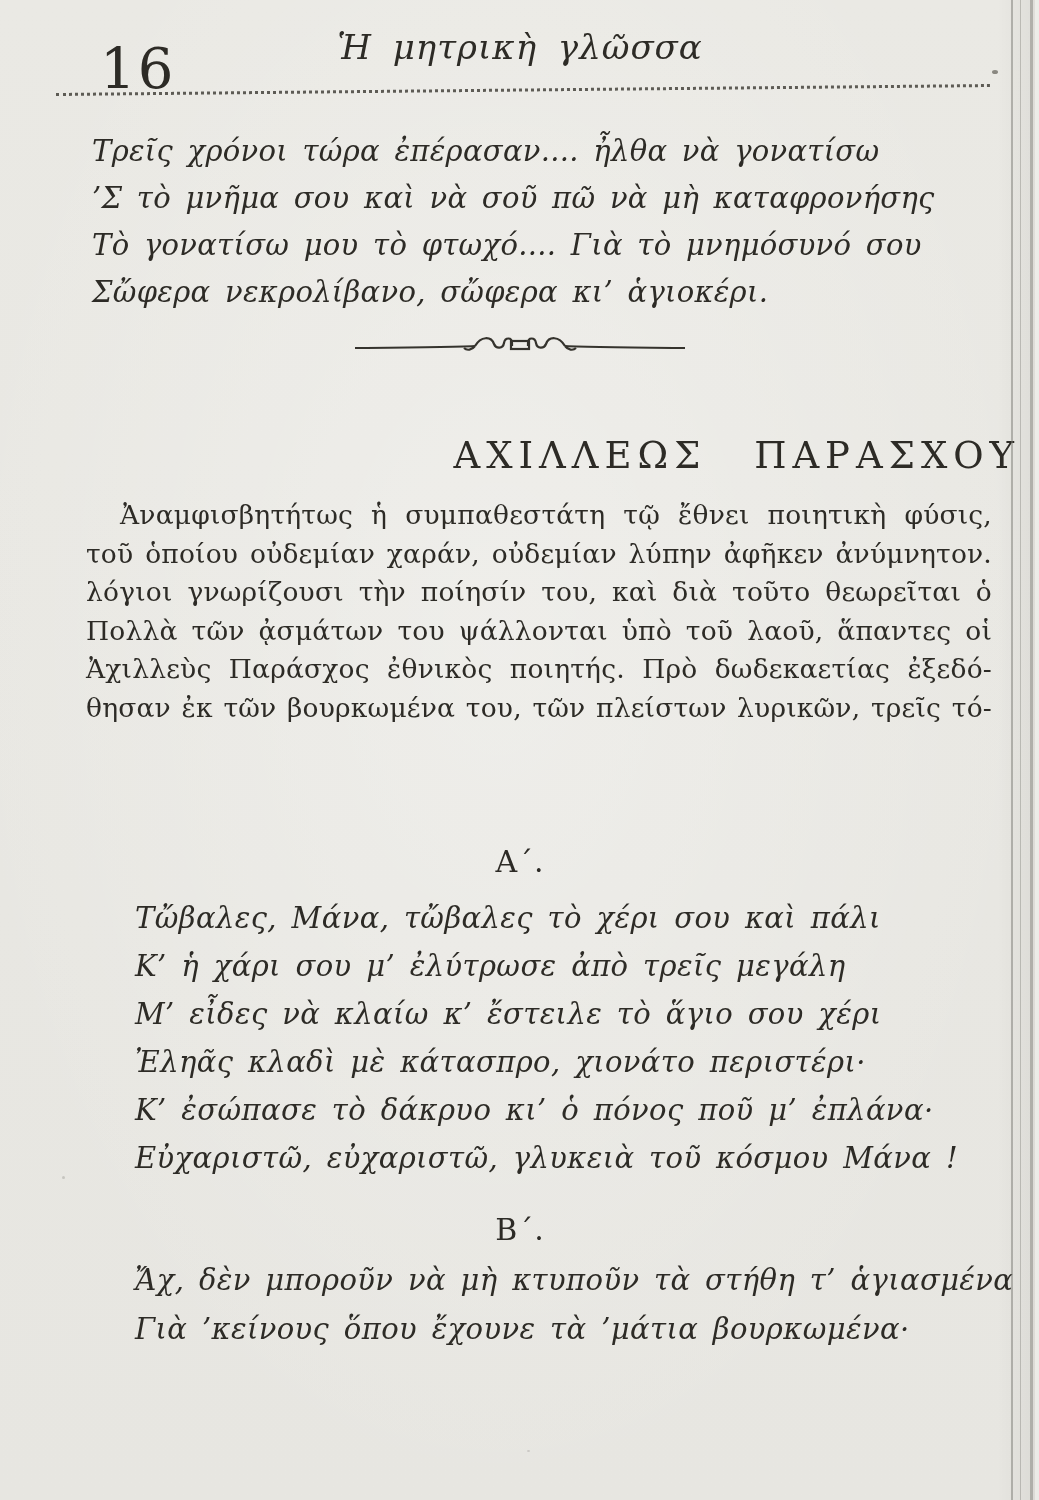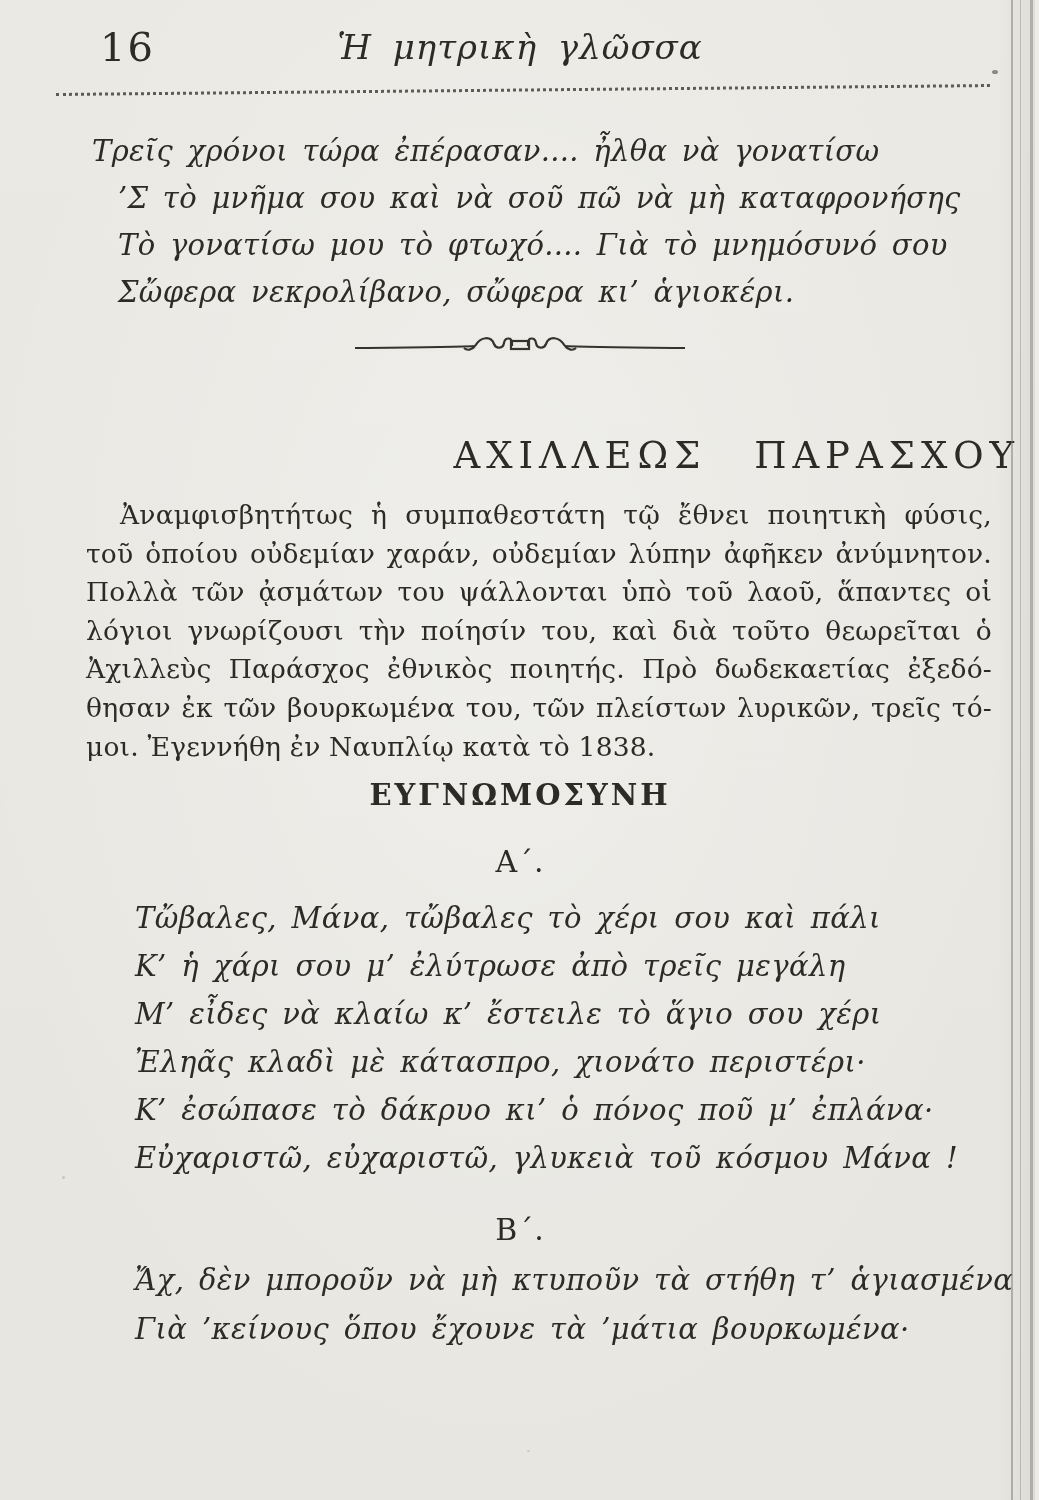--- a/index.html
+++ b/index.html
@@ -8,37 +8,37 @@
     background:#e9e8e3;color:#2d2b26;
     font-family:"DejaVu Serif","Liberation Serif",serif;
   }
   .page{
     position:absolute;inset:0;
     background:
       radial-gradient(ellipse at 48% 42%, rgba(255,255,255,0.28), rgba(0,0,0,0) 72%),
       linear-gradient(180deg,#eae9e4 0%,#e8e7e2 60%,#e7e6e1 100%);
   }
   
-  .pagenum{position:absolute;left:100px;top:24px;font-size:40px;letter-spacing:2px}
+  .pagenum{position:absolute;left:100px;top:36px;font-size:56px;letter-spacing:2px}
   .running-title{
     position:absolute;left:20px;top:27px;width:1000px;text-align:center;
     font-style:italic;font-size:34px;letter-spacing:1px;word-spacing:9px;
   }
   .dotted-rule{
     position:absolute;left:56px;top:93px;width:934px;height:0;
     border-top:3px dotted #45433c;opacity:.85;
     transform:rotate(-0.55deg);transform-origin:left center;
   }
   
   .epigraph{
     position:absolute;left:92px;top:128px;
     font-style:italic;font-size:29px;line-height:47px;
     letter-spacing:.3px;word-spacing:5px;white-space:nowrap;
   }
-  .ep-ind{margin-left:26px}
+  .ep-ind{}
   
   .divider{position:absolute;left:20px;top:332px;width:1000px;text-align:center}
   
   .poet-title{
     position:absolute;left:20px;top:434px;width:1000px;text-align:right;
     font-size:37px;letter-spacing:6px;word-spacing:30px;
   }
   
   .bio{
     position:absolute;left:86px;top:496px;width:906px;
@@ -106,28 +106,26 @@
         <rect x="156" y="9" width="18" height="8"></rect>
       </g>
     </svg>
   </div>
 
   <div class="poet-title">ΑΧΙΛΛΕΩΣ ΠΑΡΑΣΧΟΥ</div>
 
   <div class="bio">
     <div class="bio-line first">Ἀναμφισβητήτως ἡ συμπαθεστάτη τῷ ἔθνει ποιητικὴ φύσις,</div>
     <div class="bio-line">τοῦ ὁποίου οὐδεμίαν χαράν, οὐδεμίαν λύπην ἀφῆκεν ἀνύμνητον.</div>
+    <div class="bio-line">λόγιοι γνωρίζουσι τὴν ποίησίν του, καὶ διὰ τοῦτο θεωρεῖται ὁ</div>
     <div class="bio-line">Πολλὰ τῶν ᾀσμάτων του ψάλλονται ὑπὸ τοῦ λαοῦ, ἅπαντες οἱ</div>
-    <div class="bio-line">λόγιοι γνωρίζουσι τὴν ποίησίν του, καὶ διὰ τοῦτο θεωρεῖται ὁ</div>
     <div class="bio-line">Ἀχιλλεὺς Παράσχος ἐθνικὸς ποιητής. Πρὸ δωδεκαετίας ἐξεδό-</div>
     <div class="bio-line">θησαν ἐκ τῶν βουρκωμένα του, τῶν πλείστων λυρικῶν, τρεῖς τό-</div>
-    <div class="bio-line last">μοι. Ἐγεννήθη ἐν Ναυπλίῳ κατὰ τὸ 1838.</div>
   </div>
 
-  <div class="poem-title">ΕΥΓΝΩΜΟΣΥΝΗ</div>
 
   <div class="stanza-label a">Α΄.</div>
   <div class="stanza stanza-a">
     <div>Τὤβαλες, Μάνα, τὤβαλες τὸ χέρι σου καὶ πάλι</div>
     <div>Κ’ ἡ χάρι σου μ’ ἐλύτρωσε ἀπὸ τρεῖς μεγάλη</div>
     <div>Μ’ εἶδες νὰ κλαίω κ’ ἔστειλε τὸ ἅγιο σου χέρι</div>
     <div>Ἐληᾶς κλαδὶ μὲ κάτασπρο, χιονάτο περιστέρι·</div>
     <div>Κ’ ἐσώπασε τὸ δάκρυο κι’ ὁ πόνος ποῦ μ’ ἐπλάνα·</div>
     <div>Εὐχαριστῶ, εὐχαριστῶ, γλυκειὰ τοῦ κόσμου Μάνα !</div>
   </div>

